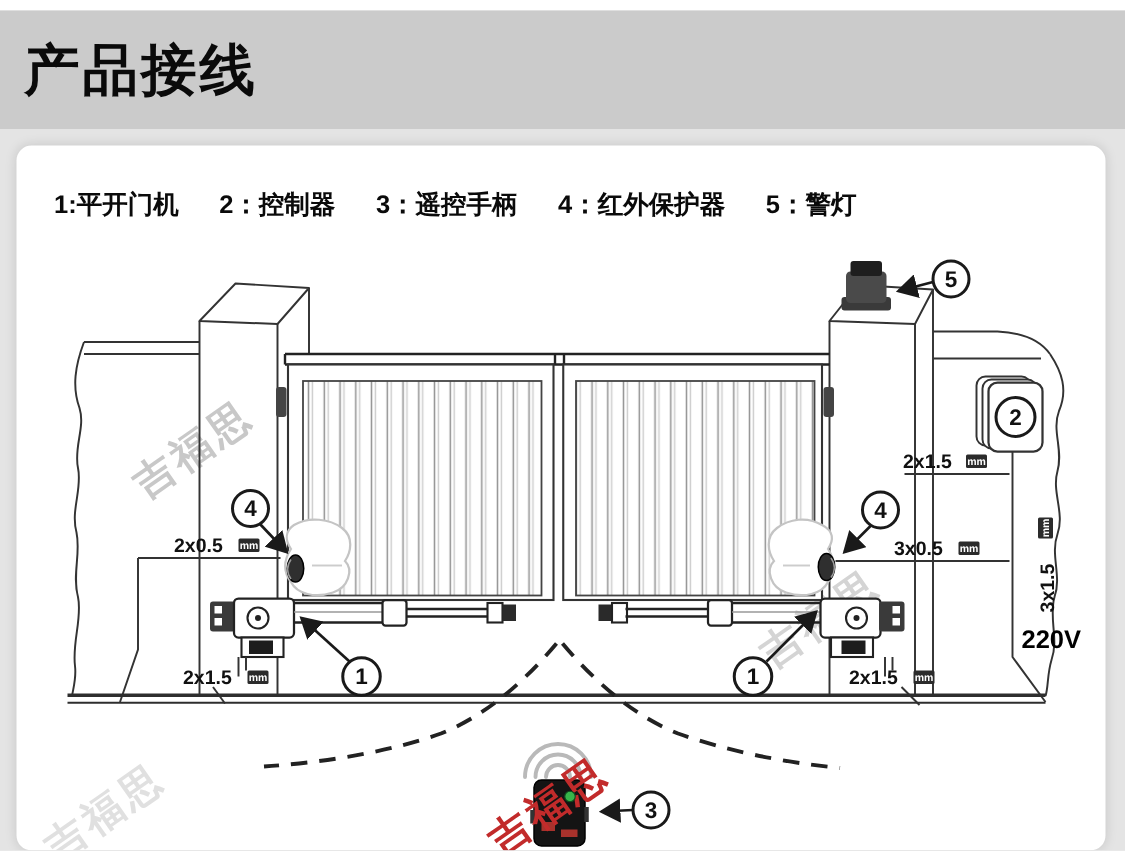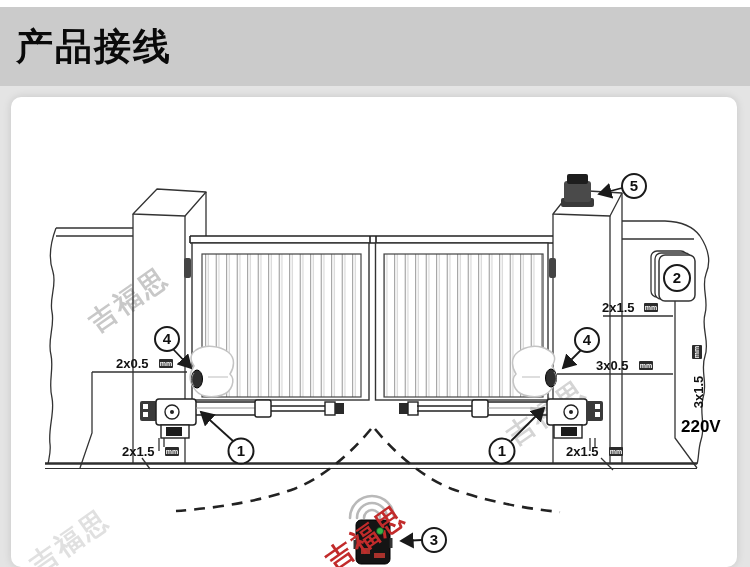--- a/index.html
+++ b/index.html
@@ -27,20 +27,27 @@
 
 <div class="page">
   <div class="top-strip"></div>
 
   <div class="band">
     <h1>产品接线</h1>
   </div>
 
   <div class="panel"></div>
 
+  <div class="legend">
+    <span>1:平开门机</span>
+    <span>2：控制器</span>
+    <span>3：遥控手柄</span>
+    <span>4：红外保护器</span>
+    <span>5：警灯</span>
+  </div>
 
   <svg class="diagram" width="750" height="567" viewBox="0 0 750 567">
     <defs>
       <marker id="ah" markerWidth="9" markerHeight="9" refX="7" refY="4.5" orient="auto">
         <path d="M0,0 L8,4.5 L0,9 Z" fill="#1a1a1a"></path>
       </marker>
       <pattern id="corr" width="10.5" height="8" patternUnits="userSpaceOnUse">
         <rect width="10.5" height="8" fill="#ffffff"></rect>
         <line x1="6.2" y1="0" x2="6.2" y2="8" stroke="#909090" stroke-width="1"></line>
         <line x1="8.8" y1="0" x2="8.8" y2="8" stroke="#cfcfcf" stroke-width="1"></line>

